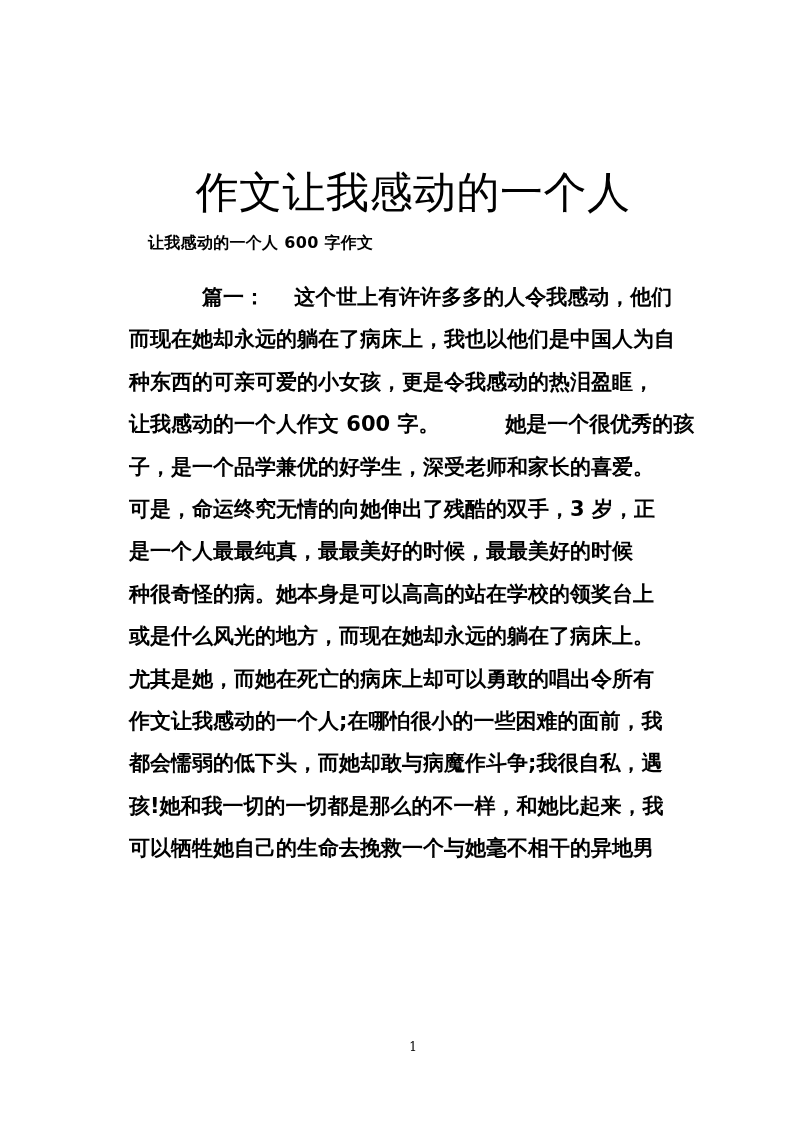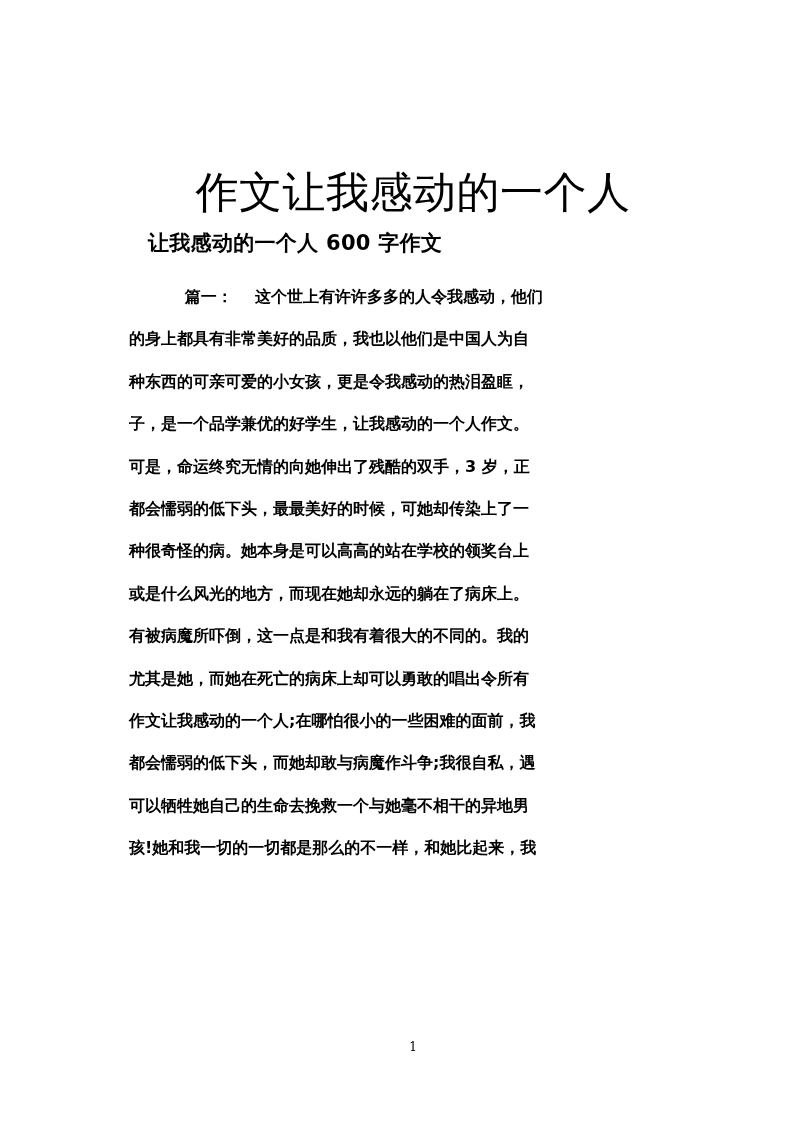--- a/index.html
+++ b/index.html
@@ -42,39 +42,39 @@
     white-space: nowrap;
     color: #000;
   }
 
   
   .doc-subtitle {
     position: absolute;
     top: 231px;
     left: 132px;
     font-family: "DejaVu Sans", "Liberation Sans", sans-serif;
-    font-size: 21px;
+    font-size: 16px;
     line-height: 24px;
     font-weight: 700;
     letter-spacing: 0.3px;
     white-space: nowrap;
     color: #000;
   }
 
   
   .body-block {
     position: absolute;
     top: 276px;
     left: 113px;
     width: 570px;
   }
 
   .body-line {
     font-family: "DejaVu Sans", "Liberation Sans", sans-serif;
-    font-size: 16px;
+    font-size: 21px;
     line-height: 42.4px;
     font-weight: 700;
     color: #000;
     white-space: pre;
     letter-spacing: 0px;
   }
 
   
   .body-line.just {
     letter-spacing: 0px;
@@ -97,30 +97,30 @@
 <body>
 
 <div class="page">
 
   <h1 class="doc-title">作文让我感动的一个人</h1>
 
   <div class="doc-subtitle">让我感动的一个人 600 字作文</div>
 
   <div class="body-block">
       <div class="body-line just">          篇一：    这个世上有许许多多的人令我感动，他们</div>
-      <div class="body-line just">的身上都具有非常美好的品质，我也以他们是中国人为自</div>
+      <div class="body-line just">而现在她却永远的躺在了病床上，我也以他们是中国人为自</div>
       <div class="body-line just">种东西的可亲可爱的小女孩，更是令我感动的热泪盈眶，</div>
-      <div class="body-line just">子，是一个品学兼优的好学生，让我感动的一个人作文。</div>
+      <div class="body-line just">让我感动的一个人作文 600 字。         她是一个很优秀的孩</div>
+      <div class="body-line just">子，是一个品学兼优的好学生，深受老师和家长的喜爱。</div>
       <div class="body-line just">可是，命运终究无情的向她伸出了残酷的双手，3 岁，正</div>
-      <div class="body-line just">都会懦弱的低下头，最最美好的时候，可她却传染上了一</div>
+      <div class="body-line just">是一个人最最纯真，最最美好的时候，最最美好的时候</div>
       <div class="body-line just">种很奇怪的病。她本身是可以高高的站在学校的领奖台上</div>
       <div class="body-line just">或是什么风光的地方，而现在她却永远的躺在了病床上。</div>
-      <div class="body-line just">有被病魔所吓倒，这一点是和我有着很大的不同的。我的</div>
       <div class="body-line just">尤其是她，而她在死亡的病床上却可以勇敢的唱出令所有</div>
       <div class="body-line just">作文让我感动的一个人;在哪怕很小的一些困难的面前，我</div>
       <div class="body-line just">都会懦弱的低下头，而她却敢与病魔作斗争;我很自私，遇</div>
+      <div class="body-line just">孩!她和我一切的一切都是那么的不一样，和她比起来，我</div>
       <div class="body-line just">可以牺牲她自己的生命去挽救一个与她毫不相干的异地男</div>
-      <div class="body-line just">孩!她和我一切的一切都是那么的不一样，和她比起来，我</div>
     </div>
 
   <div class="page-number">1</div>
 
 </div>
 
 </body></html>

